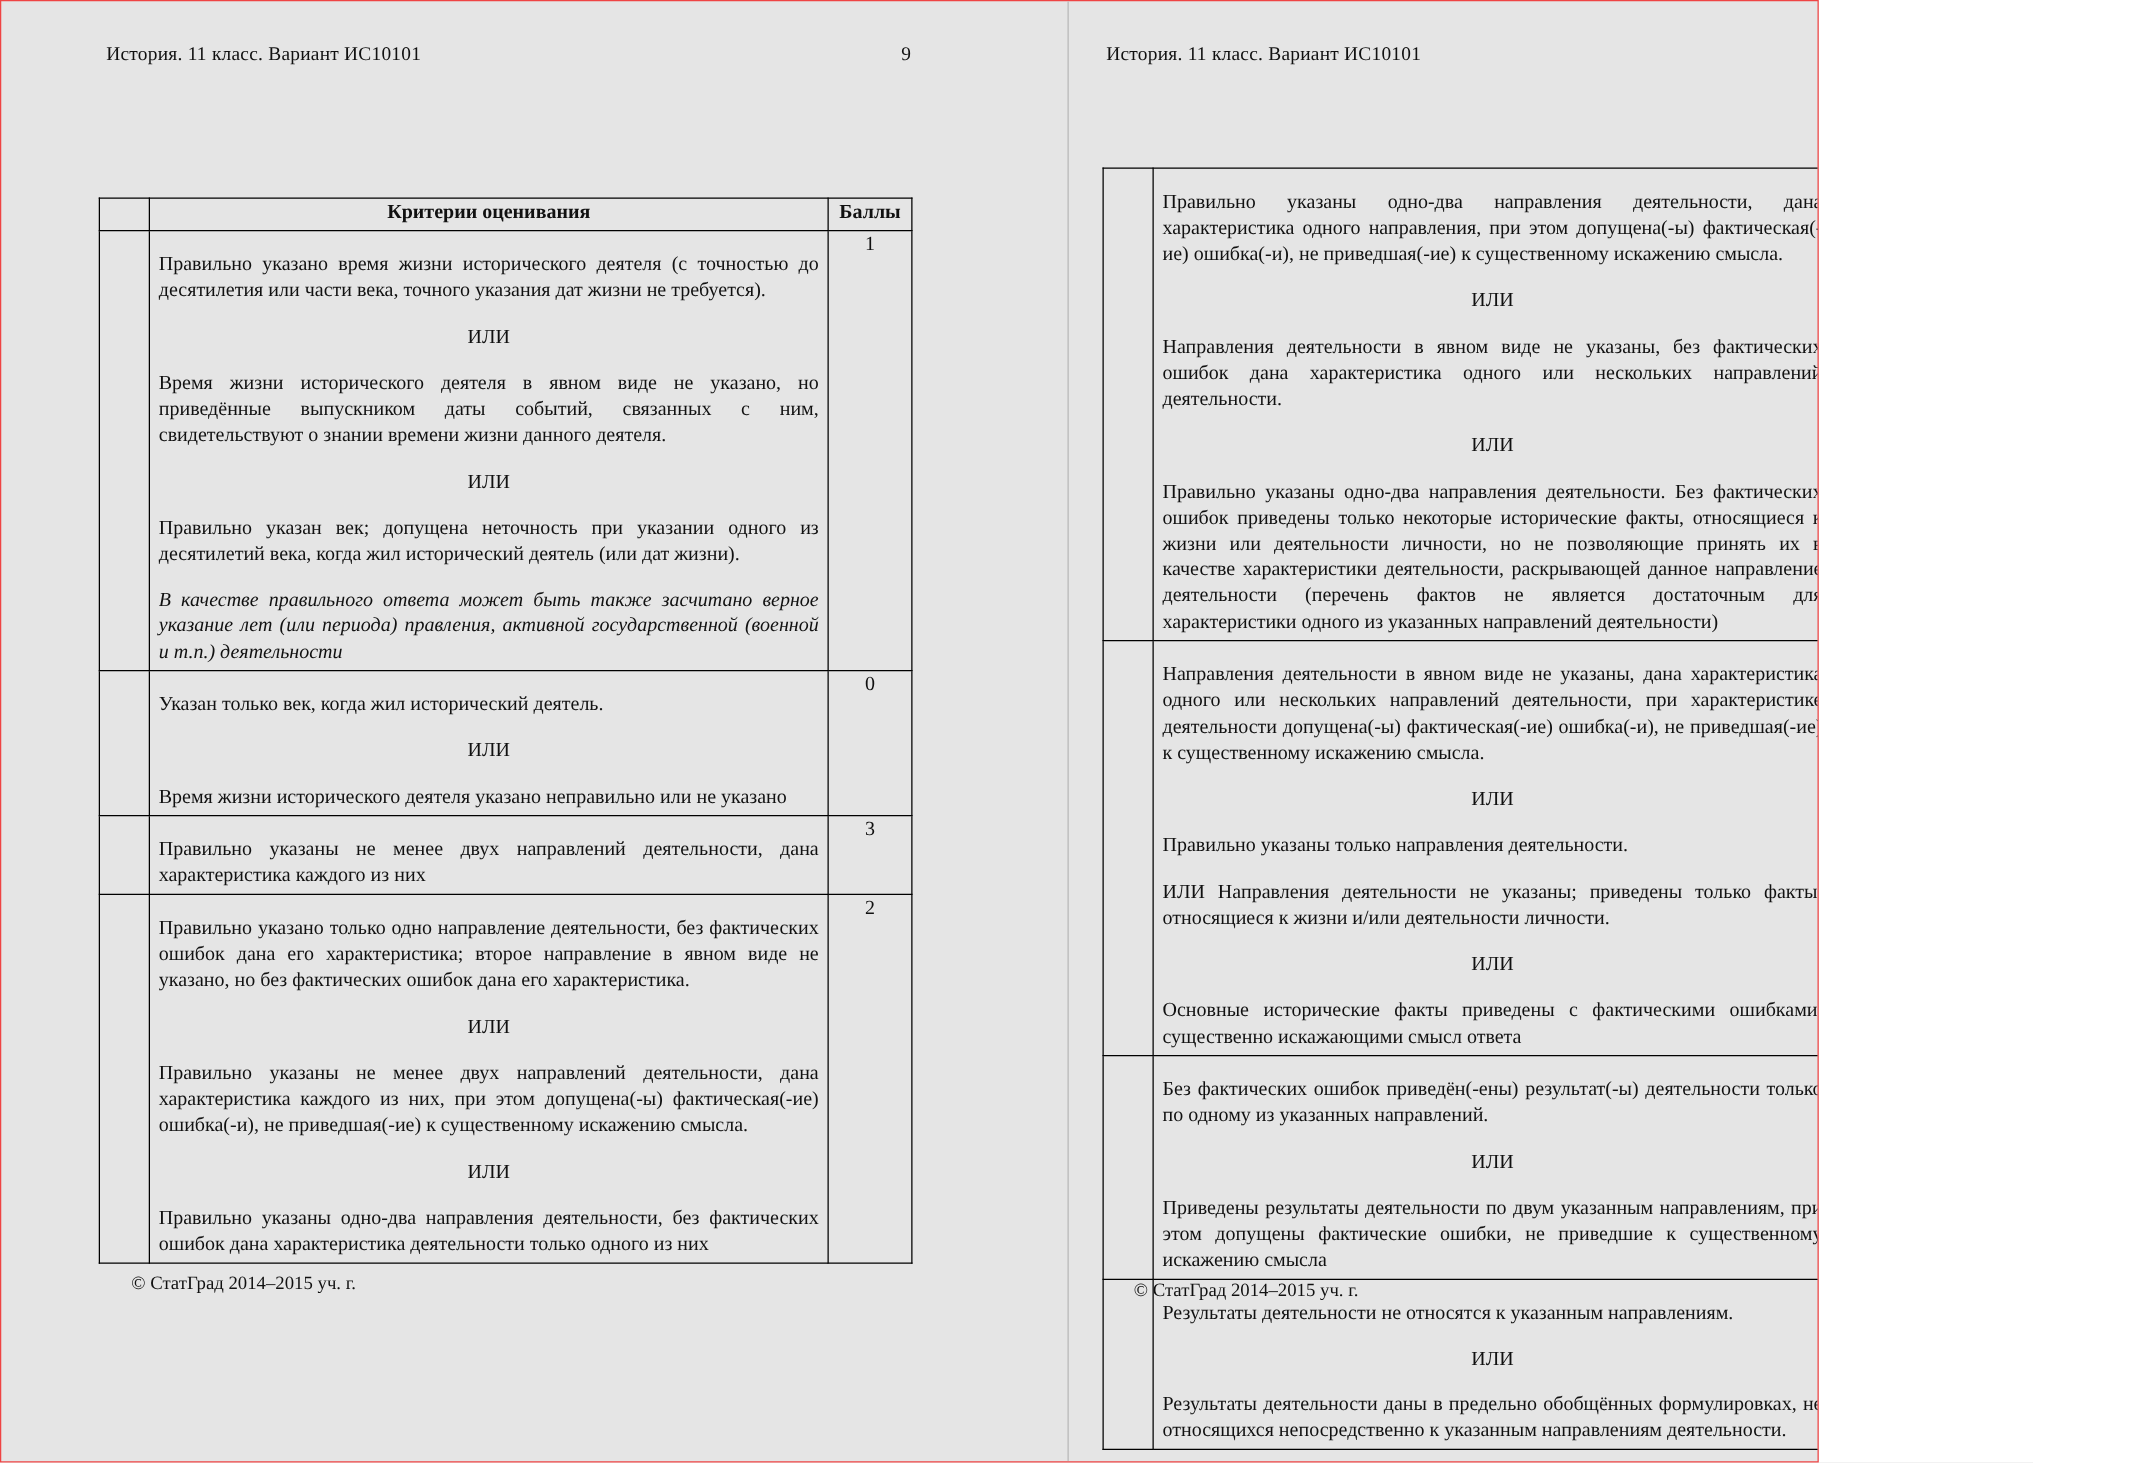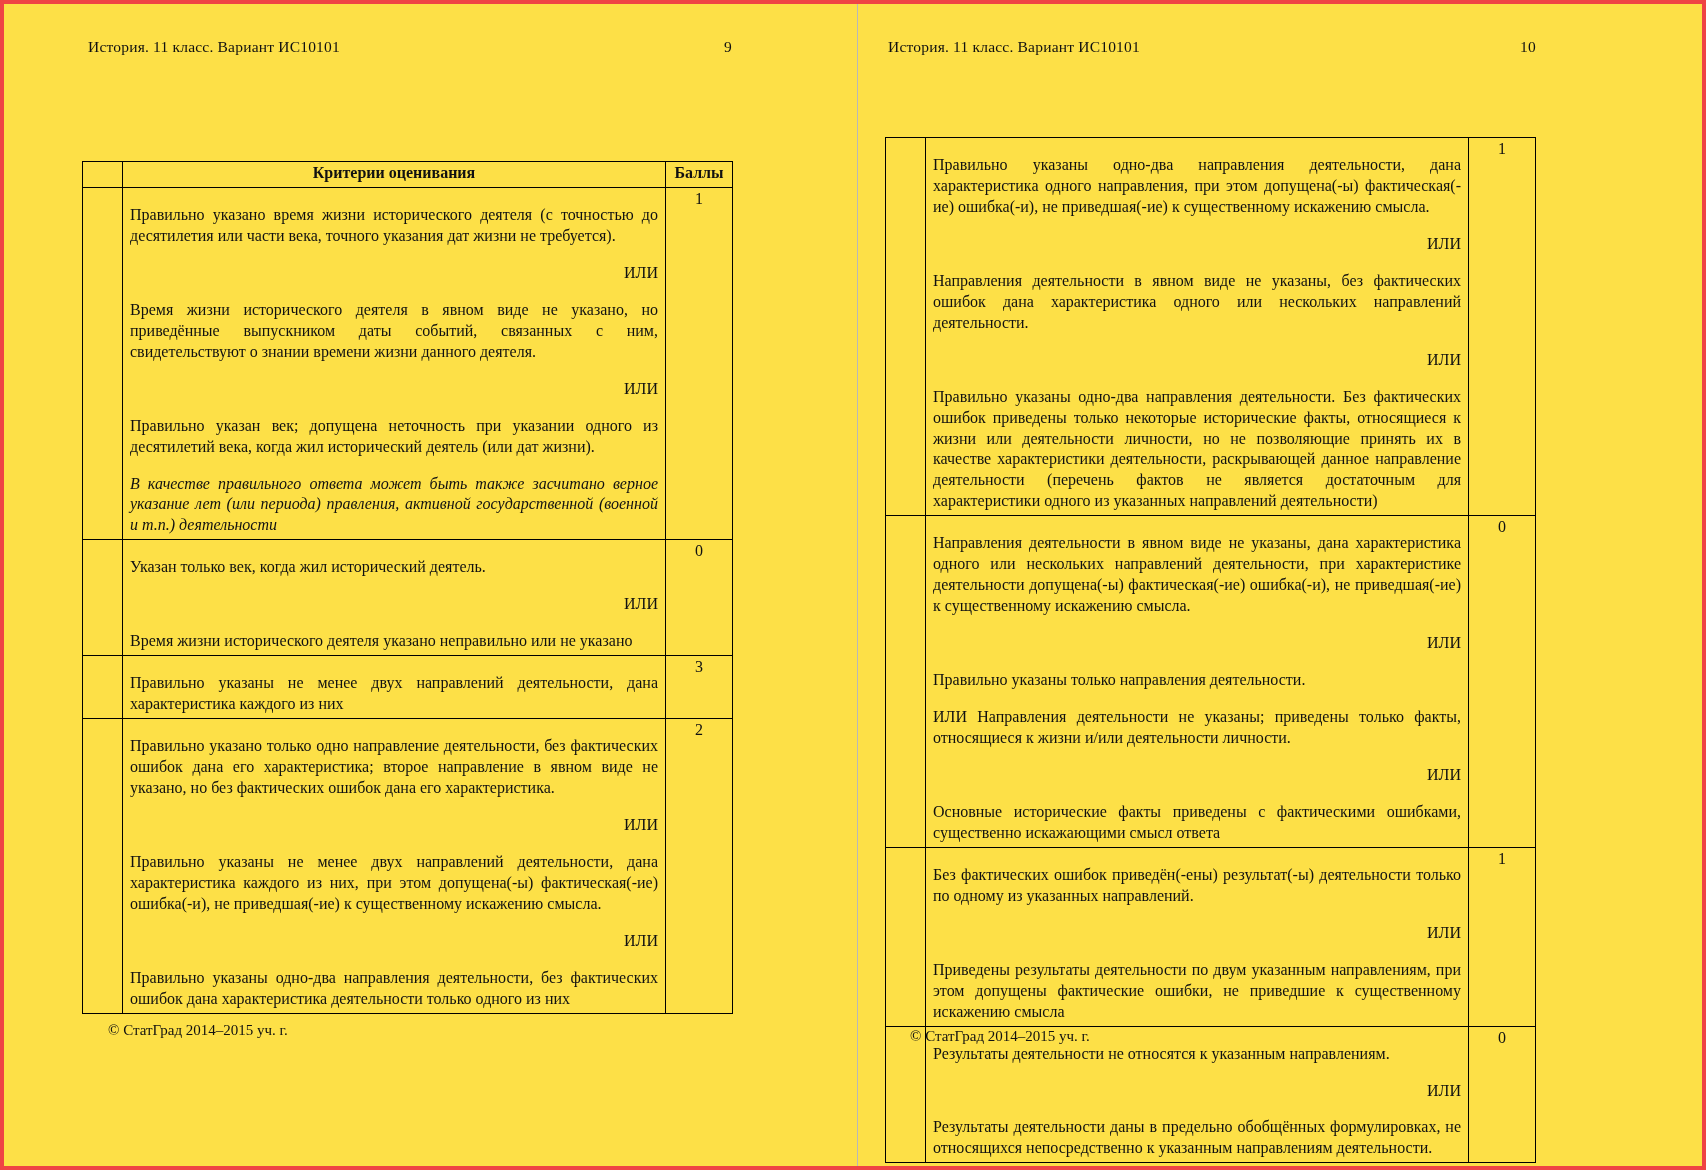--- a/index.html
+++ b/index.html
@@ -4,23 +4,23 @@
 <style>
   * { margin:0; padding:0; box-sizing:border-box; }
   html,body { width:1706px; height:1170px; }
   body {
     background:#ffffff;
     font-family:"Liberation Serif", serif;
     color:#111;
   }
   .sheet {
     position:relative;
-    width:1706px; height:1170px;
-    background:#fde047;
-    border:4px solid #ef4444;
+    width:1455px; height:1170px;
+    background:#e5e5e5;
+    border:1px solid #ef4444;
     overflow:hidden;
   }
   .page { position:absolute; top:0; height:100%; }
   .page-left  { left:0;   width:853px; }
   .page-right { left:853px; width:853px; border-left:1px solid #b8b8b8; }
 
   .page-header {
     position:absolute;
     font-size:15.5px;
     display:flex;
@@ -56,21 +56,21 @@
   col.c-label { width:40px; }
   col.c-crit  { width:543px; }
   col.c-score { width:67px; }
 
   td.label-cell { padding:1px 4px; text-align:left; }
   td.head-cell  { font-weight:bold; text-align:center; }
   td.score-cell { text-align:center; }
   .bold { font-weight:bold; }
 
   .para { text-align:justify;margin-top:16px; }
-  .para.or { text-align:right; }
+  .para.or { text-align:center; }
   .para.em { font-style:italic; }
 </style>
 </head>
 <body>
 
 <div class="sheet">
 
   <div class="page page-left">
     <div class="page-header">
       <span>История. 11 класс. Вариант ИС10101</span>

